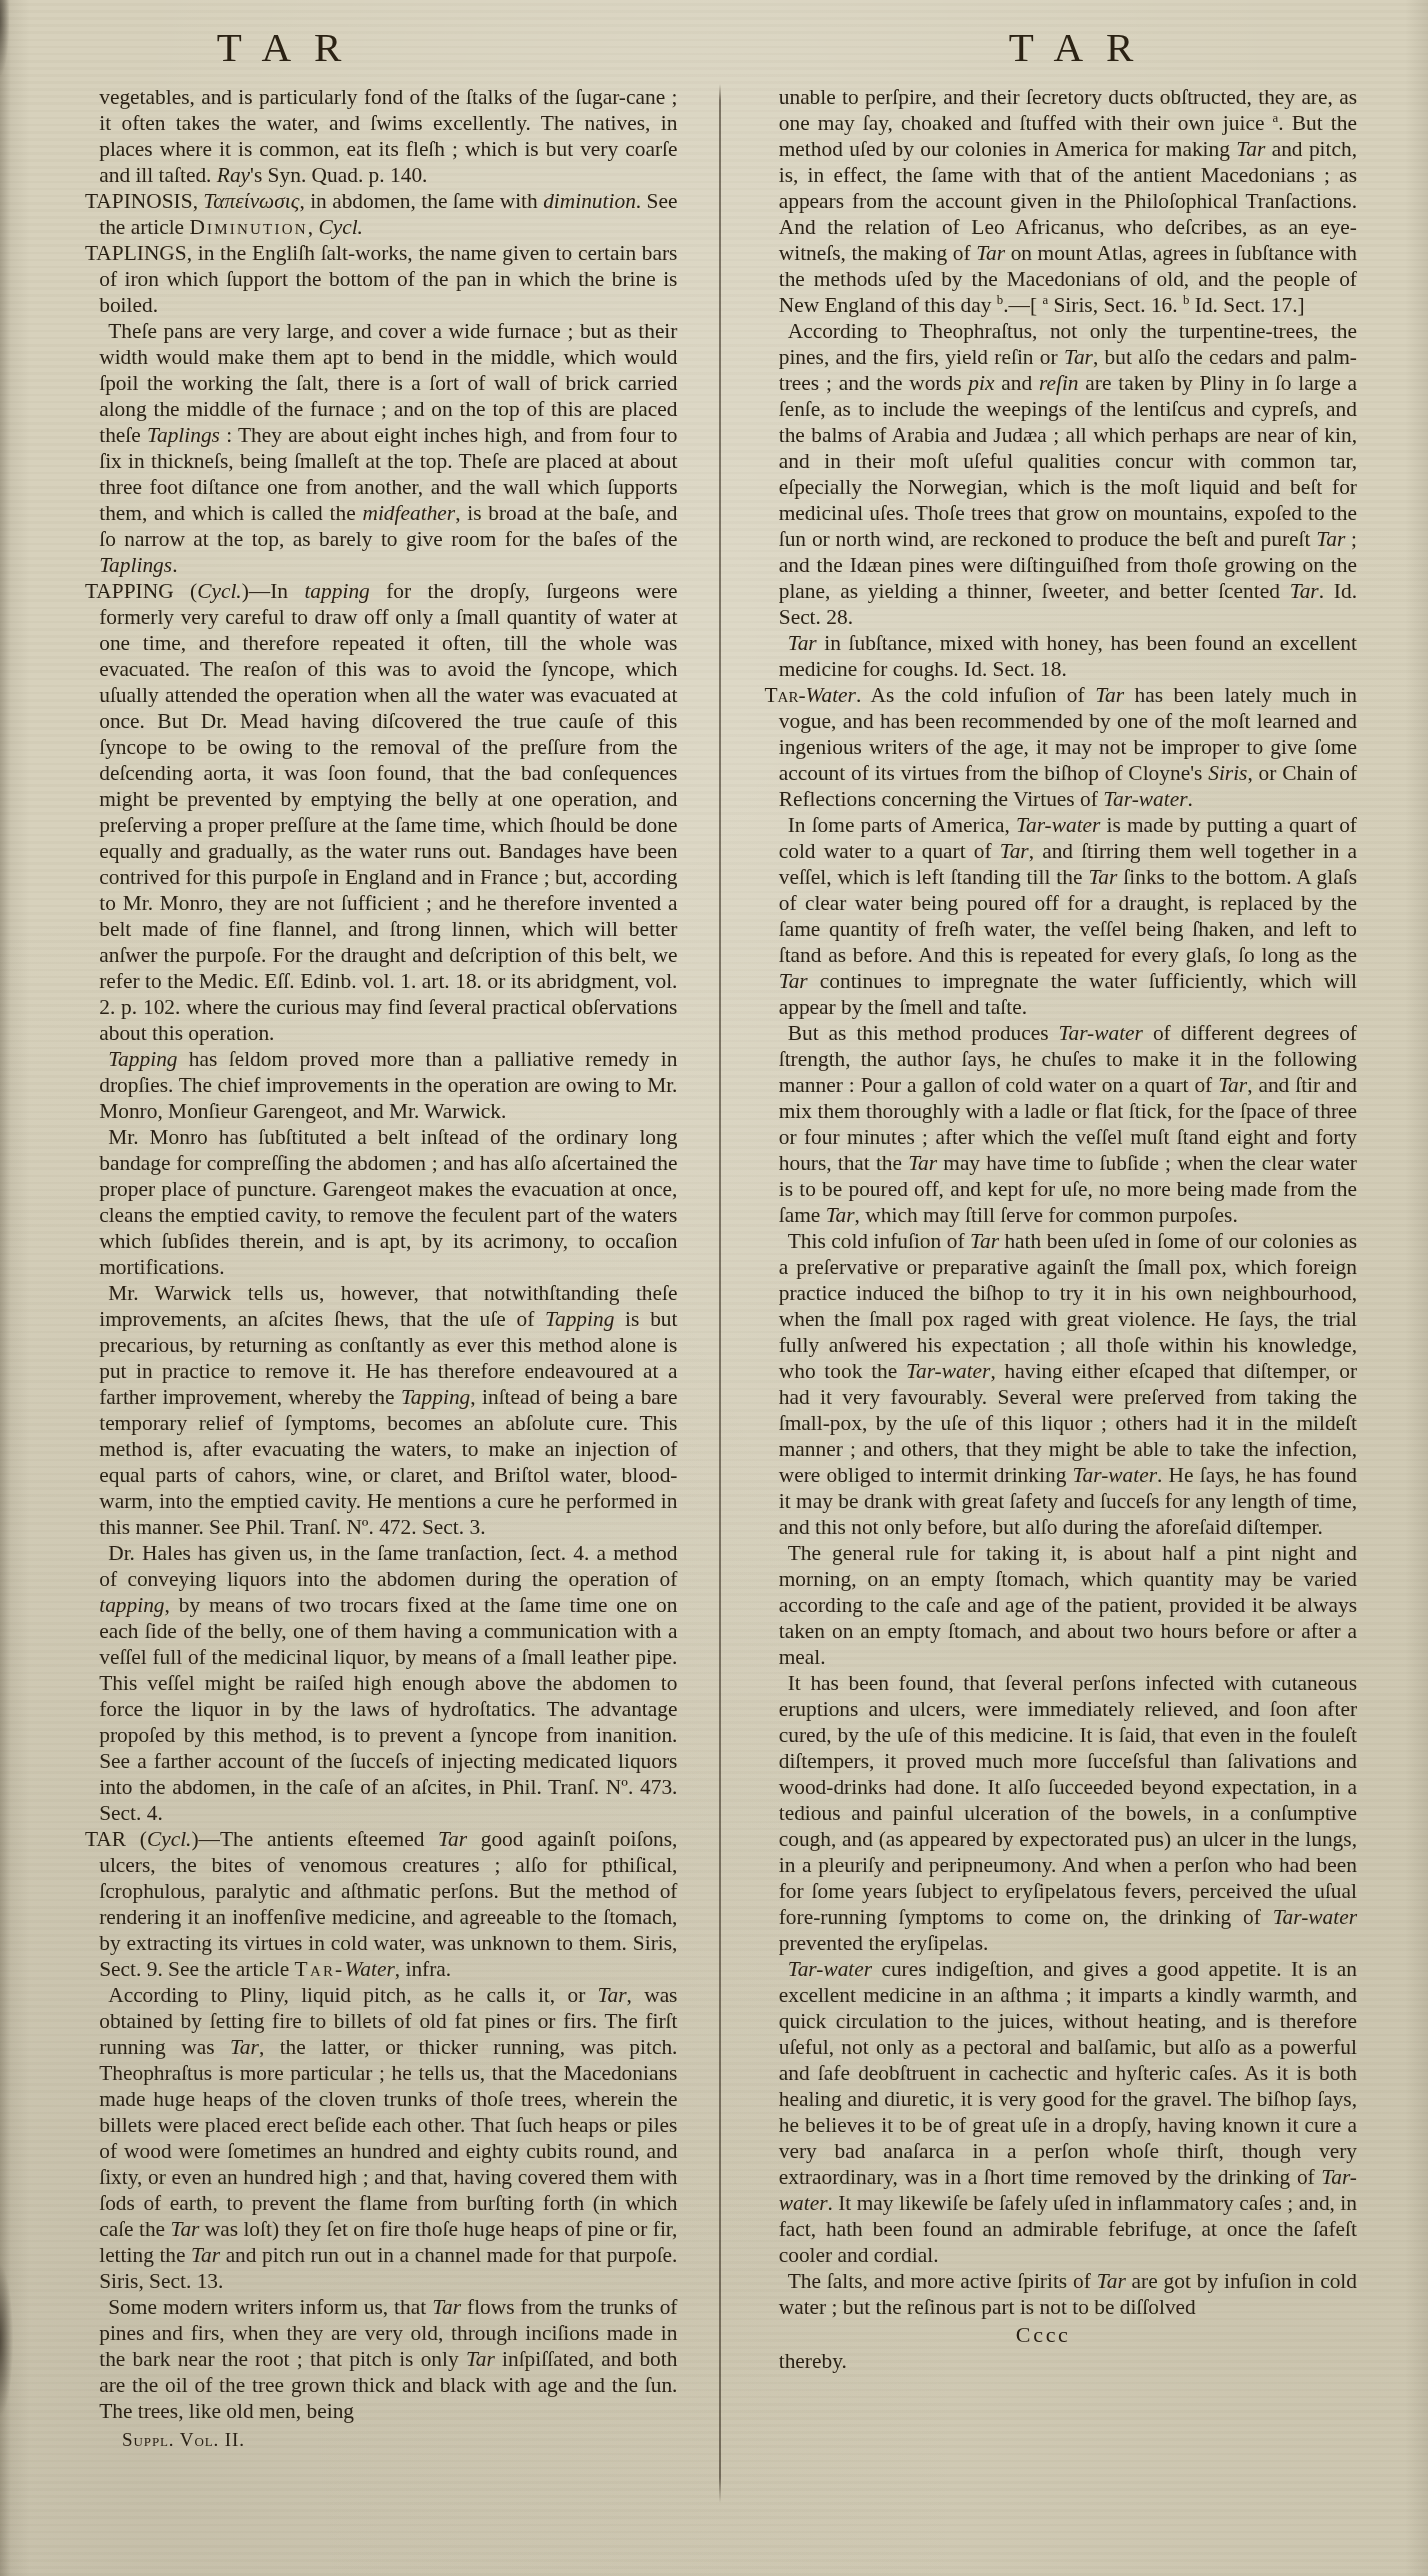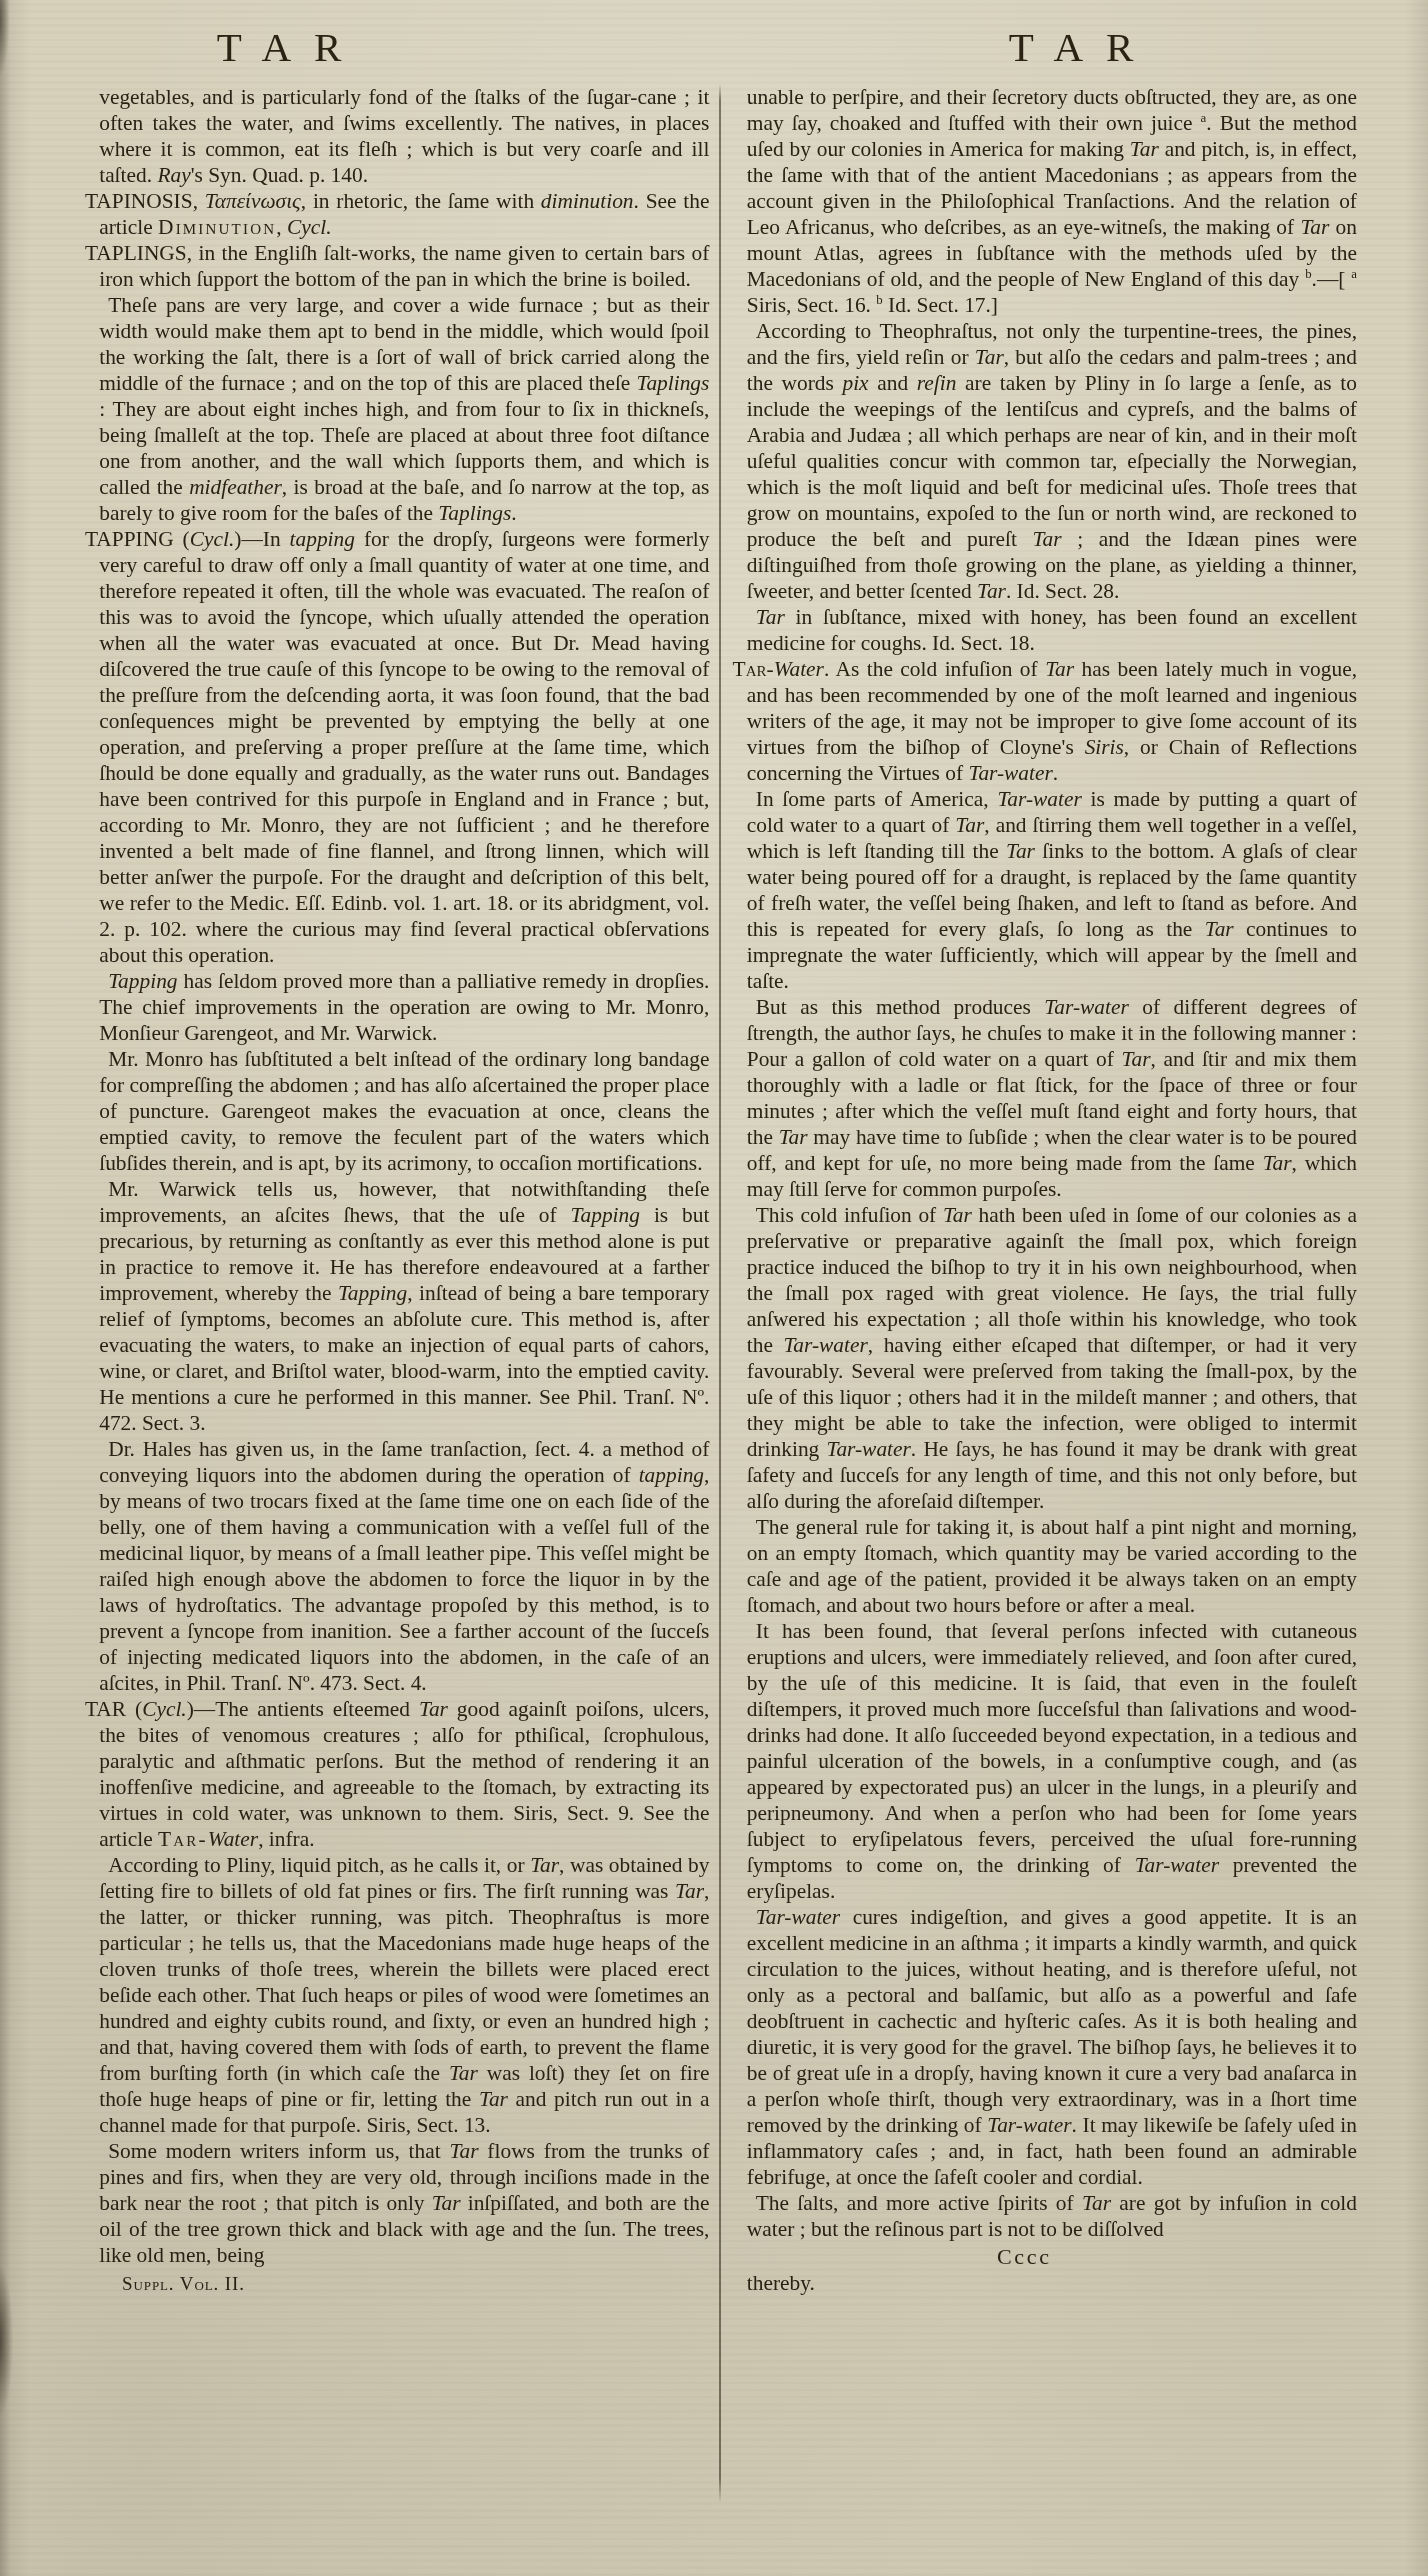--- a/index.html
+++ b/index.html
@@ -26,20 +26,21 @@
   .masthead{position:absolute;top:23px;left:0;right:0;display:flex;}
   .masthead .h{
     width:50%;text-align:center;
     font-size:41px;letter-spacing:23px;text-indent:23px;
     color:#2b2214;
   }
   .masthead .h.shift-left{transform:translateX(-78px);}
   .text-area{
     position:absolute;top:84px;left:85px;right:71px;bottom:0;
     display:flex;
+    gap:32px;
   }
   .col{
     width:625px;
     font-size:21.4px;line-height:26px;
     text-align:justify;
     text-rendering:optimizeLegibility;
   }
   .col-left{margin-right:9.8px;}
   .rule{width:1.8px;height:2419px;margin-right:11.6px;
     background:linear-gradient(180deg, rgba(45,35,22,0.0) 0, rgba(45,35,22,0.55) 16px, rgba(45,35,22,0.55) 2394px, rgba(45,35,22,0) 100%);}
@@ -64,21 +65,21 @@
   <div class="blemish-b"></div>
 
   <div class="masthead">
     <div class="h shift-left">TAR</div>
     <div class="h">TAR</div>
   </div>
 
   <div class="text-area">
     <div class="col col-left" id="col-left">
         <p class="cont"><span>vegetables, and is particularly fond of the ſtalks of the ſugar-cane ; it often takes the water, and ſwims excellently.  The natives, in places where it is common, eat its fleſh ; which is but very coarſe and ill taſted.   </span><span class="it">Ray</span><span>'s Syn. Quad. p. 140.</span></p>
-        <p class="entry"><span>TAPINOSIS, </span><span class="it">Ταπείνωσις</span><span>, in rhetoric, the ſame with </span><span class="it">diminution</span><span>.  See the article </span><span class="scs">Diminution</span><span>, </span><span class="it">Cycl.</span></p>
+        <p class="entry"><span>TAPINOSIS, </span><span class="it">Ταπείνωσις</span><span>, in abdomen, the ſame with </span><span class="it">diminution</span><span>.  See the article </span><span class="scs">Diminution</span><span>, </span><span class="it">Cycl.</span></p>
         <p class="entry"><span>TAPLINGS, in the Engliſh ſalt-works, the name given to certain bars of iron which ſupport the bottom of the pan in which the brine is boiled.</span></p>
         <p class="para"><span>Theſe pans are very large, and cover a wide furnace ; but as their width would make them apt to bend in the middle, which would ſpoil the working the ſalt, there is a ſort of wall of brick carried along the middle of the furnace ; and on the top of this are placed theſe </span><span class="it">Taplings</span><span> :  They are about eight inches high, and from four to ſix in thickneſs, being ſmalleſt at the top.   Theſe are placed at about three foot diſtance one from another, and the wall which ſupports them, and which is called the </span><span class="it">midfeather</span><span>, is broad at the baſe, and ſo narrow at the top, as barely to give room for the baſes of the </span><span class="it">Taplings</span><span>.</span></p>
         <p class="entry"><span>TAPPING (</span><span class="it">Cycl.</span><span>)—In </span><span class="it">tapping</span><span> for the dropſy, ſurgeons were formerly very careful to draw off only a ſmall quantity of water at one time, and therefore repeated it often, till the whole was evacuated.  The reaſon of this was to avoid the ſyncope, which uſually attended the operation when all the water was evacuated at once.  But Dr. Mead having diſcovered the true cauſe of this ſyncope to be owing to the removal of the preſſure from the deſcending aorta, it was ſoon found, that the bad conſequences might be prevented by emptying the belly at one operation, and preſerving a proper preſſure at the ſame time, which ſhould be done equally and gradually, as the water runs out.  Bandages have been contrived for this purpoſe in England and in France ; but, according to Mr. Monro, they are not ſufficient ; and he therefore invented a belt made of fine flannel, and ſtrong linnen, which will better anſwer the purpoſe.  For the draught and deſcription of this belt, we refer to the Medic. Eſſ. Edinb. vol. 1. art. 18. or its abridgment, vol. 2. p. 102. where the curious may find ſeveral practical obſervations about this operation.</span></p>
         <p class="para"><span class="it">Tapping</span><span> has ſeldom proved more than a palliative remedy in dropſies.  The chief improvements in the operation are owing to Mr. Monro, Monſieur Garengeot, and Mr. Warwick.</span></p>
         <p class="para"><span>Mr. Monro has ſubſtituted a belt inſtead of the ordinary long bandage for compreſſing the abdomen ; and has alſo aſcertained the proper place of puncture.  Garengeot makes the evacuation at once, cleans the emptied cavity, to remove the feculent part of the waters which ſubſides therein, and is apt, by its acrimony, to occaſion mortifications.</span></p>
         <p class="para"><span>Mr. Warwick tells us, however, that notwithſtanding theſe improvements, an aſcites ſhews, that the uſe of </span><span class="it">Tapping</span><span> is but precarious, by returning as conſtantly as ever this method alone is put in practice to remove it.  He has therefore endeavoured at a farther improvement, whereby the </span><span class="it">Tapping</span><span>, inſtead of being a bare temporary relief of ſymptoms, becomes an abſolute cure.  This method is, after evacuating the waters, to make an injection of equal parts of cahors, wine, or claret, and Briſtol water, blood-warm, into the emptied cavity.  He mentions a cure he performed in this manner.   See Phil. Tranſ. Nº. 472. Sect. 3.</span></p>
         <p class="para"><span>Dr. Hales has given us, in the ſame tranſaction, ſect. 4. a method of conveying liquors into the abdomen during the operation of </span><span class="it">tapping</span><span>, by means of two trocars fixed at the ſame time one on each ſide of the belly, one of them having a communication with a veſſel full of the medicinal liquor, by means of a ſmall leather pipe.  This veſſel might be raiſed high enough above the abdomen to force the liquor in by the laws of hydroſtatics.  The advantage propoſed by this method, is to prevent a ſyncope from inanition.   See a farther account of the ſucceſs of injecting medicated liquors into the abdomen, in the caſe of an aſcites, in Phil. Tranſ. Nº. 473. Sect. 4.</span></p>
         <p class="entry"><span>TAR (</span><span class="it">Cycl.</span><span>)—The antients eſteemed </span><span class="it">Tar</span><span> good againſt poiſons, ulcers, the bites of venomous creatures ; alſo for pthiſical, ſcrophulous, paralytic and aſthmatic perſons.  But the method of rendering it an inoffenſive medicine, and agreeable to the ſtomach, by extracting its virtues in cold water, was unknown to them.  Siris, Sect. 9.  See the article </span><span class="scs">Tar-</span><span class="it">Water</span><span>, infra.</span></p>
         <p class="para"><span>According to Pliny, liquid pitch, as he calls it, or </span><span class="it">Tar</span><span>, was obtained by ſetting fire to billets of old fat pines or firs.  The firſt running was </span><span class="it">Tar</span><span>, the latter, or thicker running, was pitch.  Theophraſtus is more particular ; he tells us, that the Macedonians made huge heaps of the cloven trunks of thoſe trees, wherein the billets were placed erect beſide each other.  That ſuch heaps or piles of wood were ſometimes an hundred and eighty cubits round, and ſixty, or even an hundred high ; and that, having covered them with ſods of earth, to prevent the flame from burſting forth (in which caſe the </span><span class="it">Tar</span><span> was loſt) they ſet on fire thoſe huge heaps of pine or fir, letting the </span><span class="it">Tar</span><span> and pitch run out in a channel made for that purpoſe.   Siris, Sect. 13.</span></p>
         <p class="para"><span>Some modern writers inform us, that </span><span class="it">Tar</span><span> flows from the trunks of pines and firs, when they are very old, through inciſions made in the bark near the root ; that pitch is only </span><span class="it">Tar</span><span> inſpiſſated, and both are the oil of the tree grown thick and black with age and the ſun.  The trees, like old men, being</span></p>

